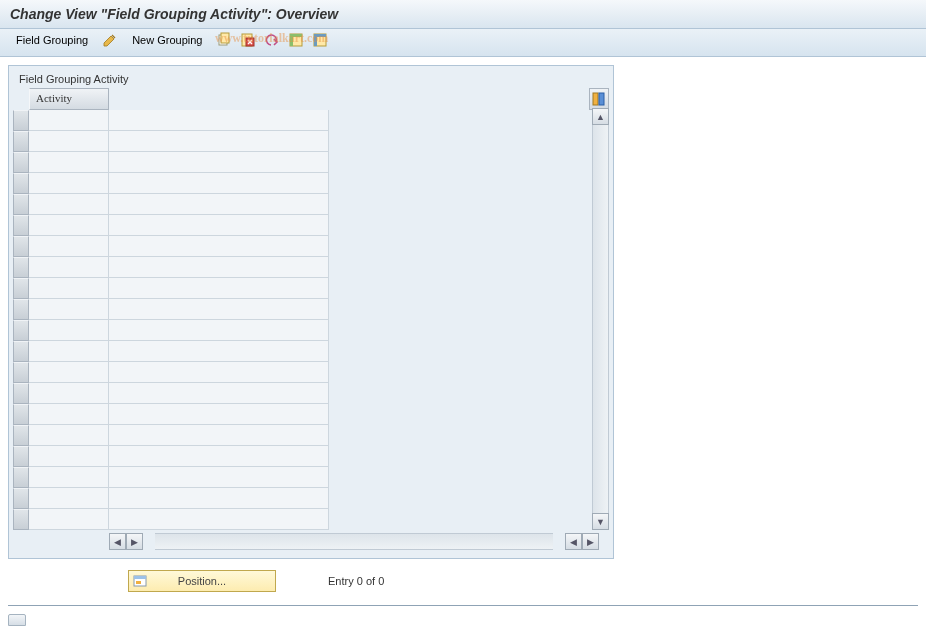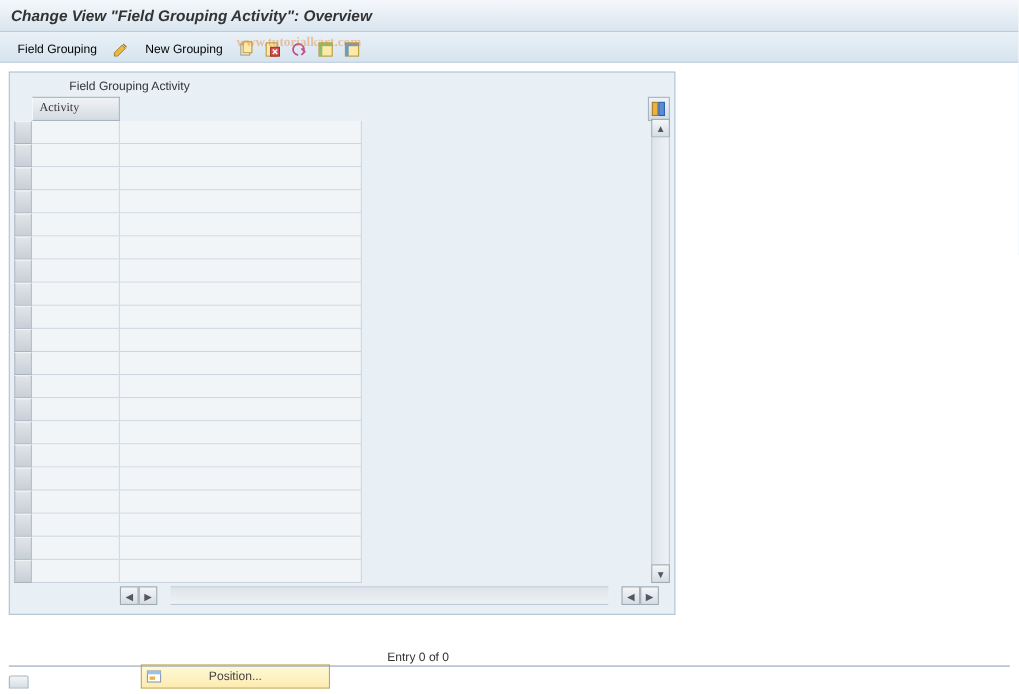--- a/index.html
+++ b/index.html
@@ -13,21 +13,21 @@
       font-style: italic; 
       font-size: 14px; 
       color: #333;
     }
     
     .toolbar { 
       background: linear-gradient(to bottom, #eaf1f7 0%, #d6e4ef 100%); 
       border-bottom: 1px solid #b0c4d6; 
       padding: 3px 10px; 
       display: flex; 
-      align-items: flex-end; 
+      align-items: flex-start; 
       gap: 8px; 
       height: 28px;
       position: relative;
     }
     .toolbar-item { padding: 2px 6px; cursor: pointer; display: flex; align-items: center; }
     .toolbar-icon { width: 16px; height: 16px; display: inline-flex; align-items: center; justify-content: center; cursor: pointer; }
     
     .watermark {
       position: absolute;
       left: 215px;
@@ -42,21 +42,21 @@
     .content-area { 
       background: #e8eff5; 
       border: 1px solid #b0c4d6; 
       margin: 8px; 
       padding: 4px;
       width: 606px;
       height: 494px;
       position: relative;
     }
     
-    .group-label { padding: 3px 6px; color: #333; margin-left: 44px; }
+    .group-label { padding: 3px 6px; color: #333; }
     
     .table-wrap { position: relative; }
     
     .grid-area { display: flex; }
     
     .row-headers { width: 16px; }
     .row-header-cell { 
       width: 16px; 
       height: 21px; 
       background: linear-gradient(to bottom, #e0e5e9 0%, #c8cfd6 100%); 
@@ -104,27 +104,26 @@
     .v-scroll-track { flex:1; background: linear-gradient(to right,#dde4ea,#eef2f5); border-left:1px solid #c0cad4; border-right:1px solid #c0cad4; }
     
     .h-scroll { position: absolute; left: 100px; bottom: 8px; height: 17px; width: 490px; display:flex; }
     .h-scroll-btn { width:17px; height:17px; background: linear-gradient(to bottom,#f4f6f8,#d6dde4); border:1px solid #9faab5; display:flex; align-items:center; justify-content:center; cursor:pointer; font-size:9px; color:#556;}
     .h-scroll-track { flex:1; background: linear-gradient(to bottom,#dde4ea,#eef2f5); border-top:1px solid #c0cad4; border-bottom:1px solid #c0cad4; }
     .h-gap { width: 12px; }
     
     .footer { position: absolute; left: 0; top: 570px; width: 620px; display:flex; align-items:center; }
     .position-btn { 
       margin-left: 128px;
-      width: 172px; height: 22px; 
+      width: 148px; height: 22px; 
       background: linear-gradient(to bottom, #fff9d9 0%, #fdecb0 100%); 
       border: 1px solid #c0a84e; 
       display:flex; align-items:center; justify-content:center; 
       cursor:pointer; color:#444;
       position: relative;
-      margin-top: 34px;
     }
     .position-btn-icon { position: absolute; left: 4px; width:14px; height:14px; }
     .entry-text { margin-left: 52px; color:#333; }
     
     .bottom-line { position:absolute; left:8px; top: 605px; width: 910px; border-top:1px solid #8fa3b5; }
     .bottom-tab { position:absolute; left:8px; top:614px; width:18px; height:12px; background: linear-gradient(to bottom,#f2f5f8,#d6dee6); border:1px solid #a5b3c0; border-radius: 2px 2px 0 0;}
     
     
     .ic-pencil { color:#b08020; }
   </style>

